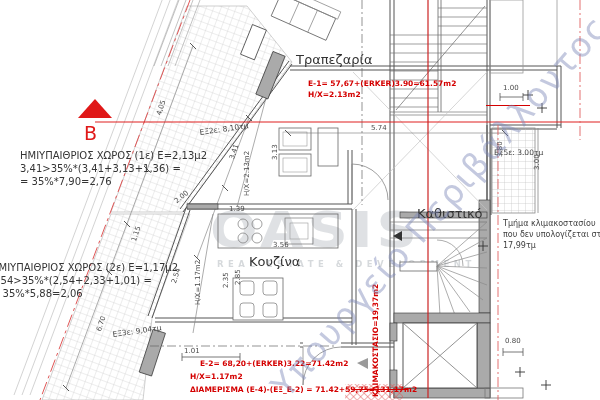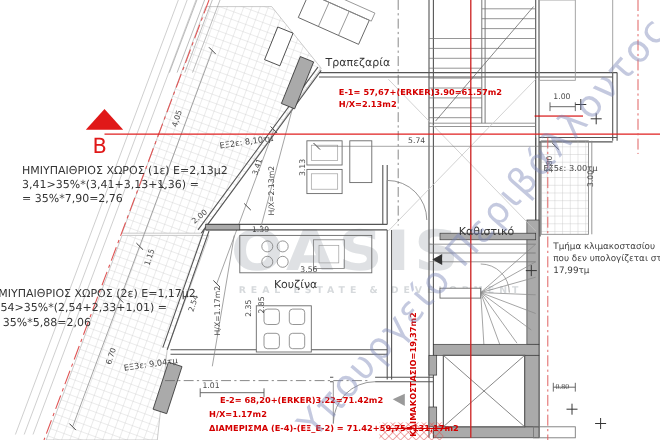--- a/index.html
+++ b/index.html
@@ -1,21 +1,21 @@
 <!DOCTYPE html>
 <html><head>
 <meta charset="utf-8">
 <style>
   html,body{margin:0;padding:0;background:#fff;}
   #stage{position:relative;width:600px;height:400px;overflow:hidden;background:#fff;
          font-family:"DejaVu Sans","Liberation Sans",sans-serif;}
   #stage svg{position:absolute;left:0;top:0;z-index:2;}
   .lbl{position:absolute;white-space:nowrap;z-index:3;color:#3e3e3e;}
   .areatxt{font-size:10px;color:#343434;line-height:13px;}
-  .room{font-size:10px;color:#333;}
+  .room{font-size:13px;color:#333;}
   .dim{font-size:7px;color:#4a4a4a;}
   .balc{font-size:7.5px;color:#444;}
   .redtxt{font-size:7.5px;font-weight:bold;color:#d40000;}
   .marker-b{font-size:19px;color:#e01818;font-weight:normal;z-index:3;}
   .rot90{transform:rotate(-90deg);transform-origin:0 0;}
   .rot72{transform:rotate(-72deg);transform-origin:0 0;}
   .rot40{transform:rotate(-40deg);transform-origin:0 0;}
   .rot8{transform:rotate(-8deg);transform-origin:0 0;}
   .strike{position:absolute;height:0;border-top:1.5px solid #d40000;z-index:3;}
   #logo{position:absolute;left:210px;top:200px;z-index:1;font-size:56px;font-weight:800;
@@ -208,18 +208,18 @@
   <div class="lbl dim rot72" style="left:95px;top:330px;">6.70</div>
   <div class="lbl dim rot90" style="left:271px;top:160px;">3.13</div>
   <div class="lbl dim" style="left:371px;top:124px;">5.74</div>
   <div class="lbl dim rot90" style="left:496px;top:157px;">3.80</div>
   <div class="lbl dim" style="left:503px;top:84px;">1.00</div>
   <div class="lbl dim" style="left:184px;top:347px;">1.01</div>
   <div class="lbl dim" style="left:229px;top:205px;">1.39</div>
   <div class="lbl dim" style="left:273px;top:241px;">3.56</div>
   <div class="lbl dim rot90" style="left:234px;top:285px;">2.85</div>
   <div class="lbl dim rot90" style="left:222px;top:288px;">2.35</div>
-  <div class="lbl dim" style="left:505px;top:348px;font-family:Liberation Serif, serif;">0.80</div>
+  <div class="lbl dim" style="left:505px;top:337px;">0.80</div>
   <div class="lbl dim rot90" style="left:533px;top:170px;">3.00</div>
 
   <div id="ministry">Υπουργείο Περιβάλλοντος &amp; Ενέργειας</div>
 
 </div>
 
 </body></html>

